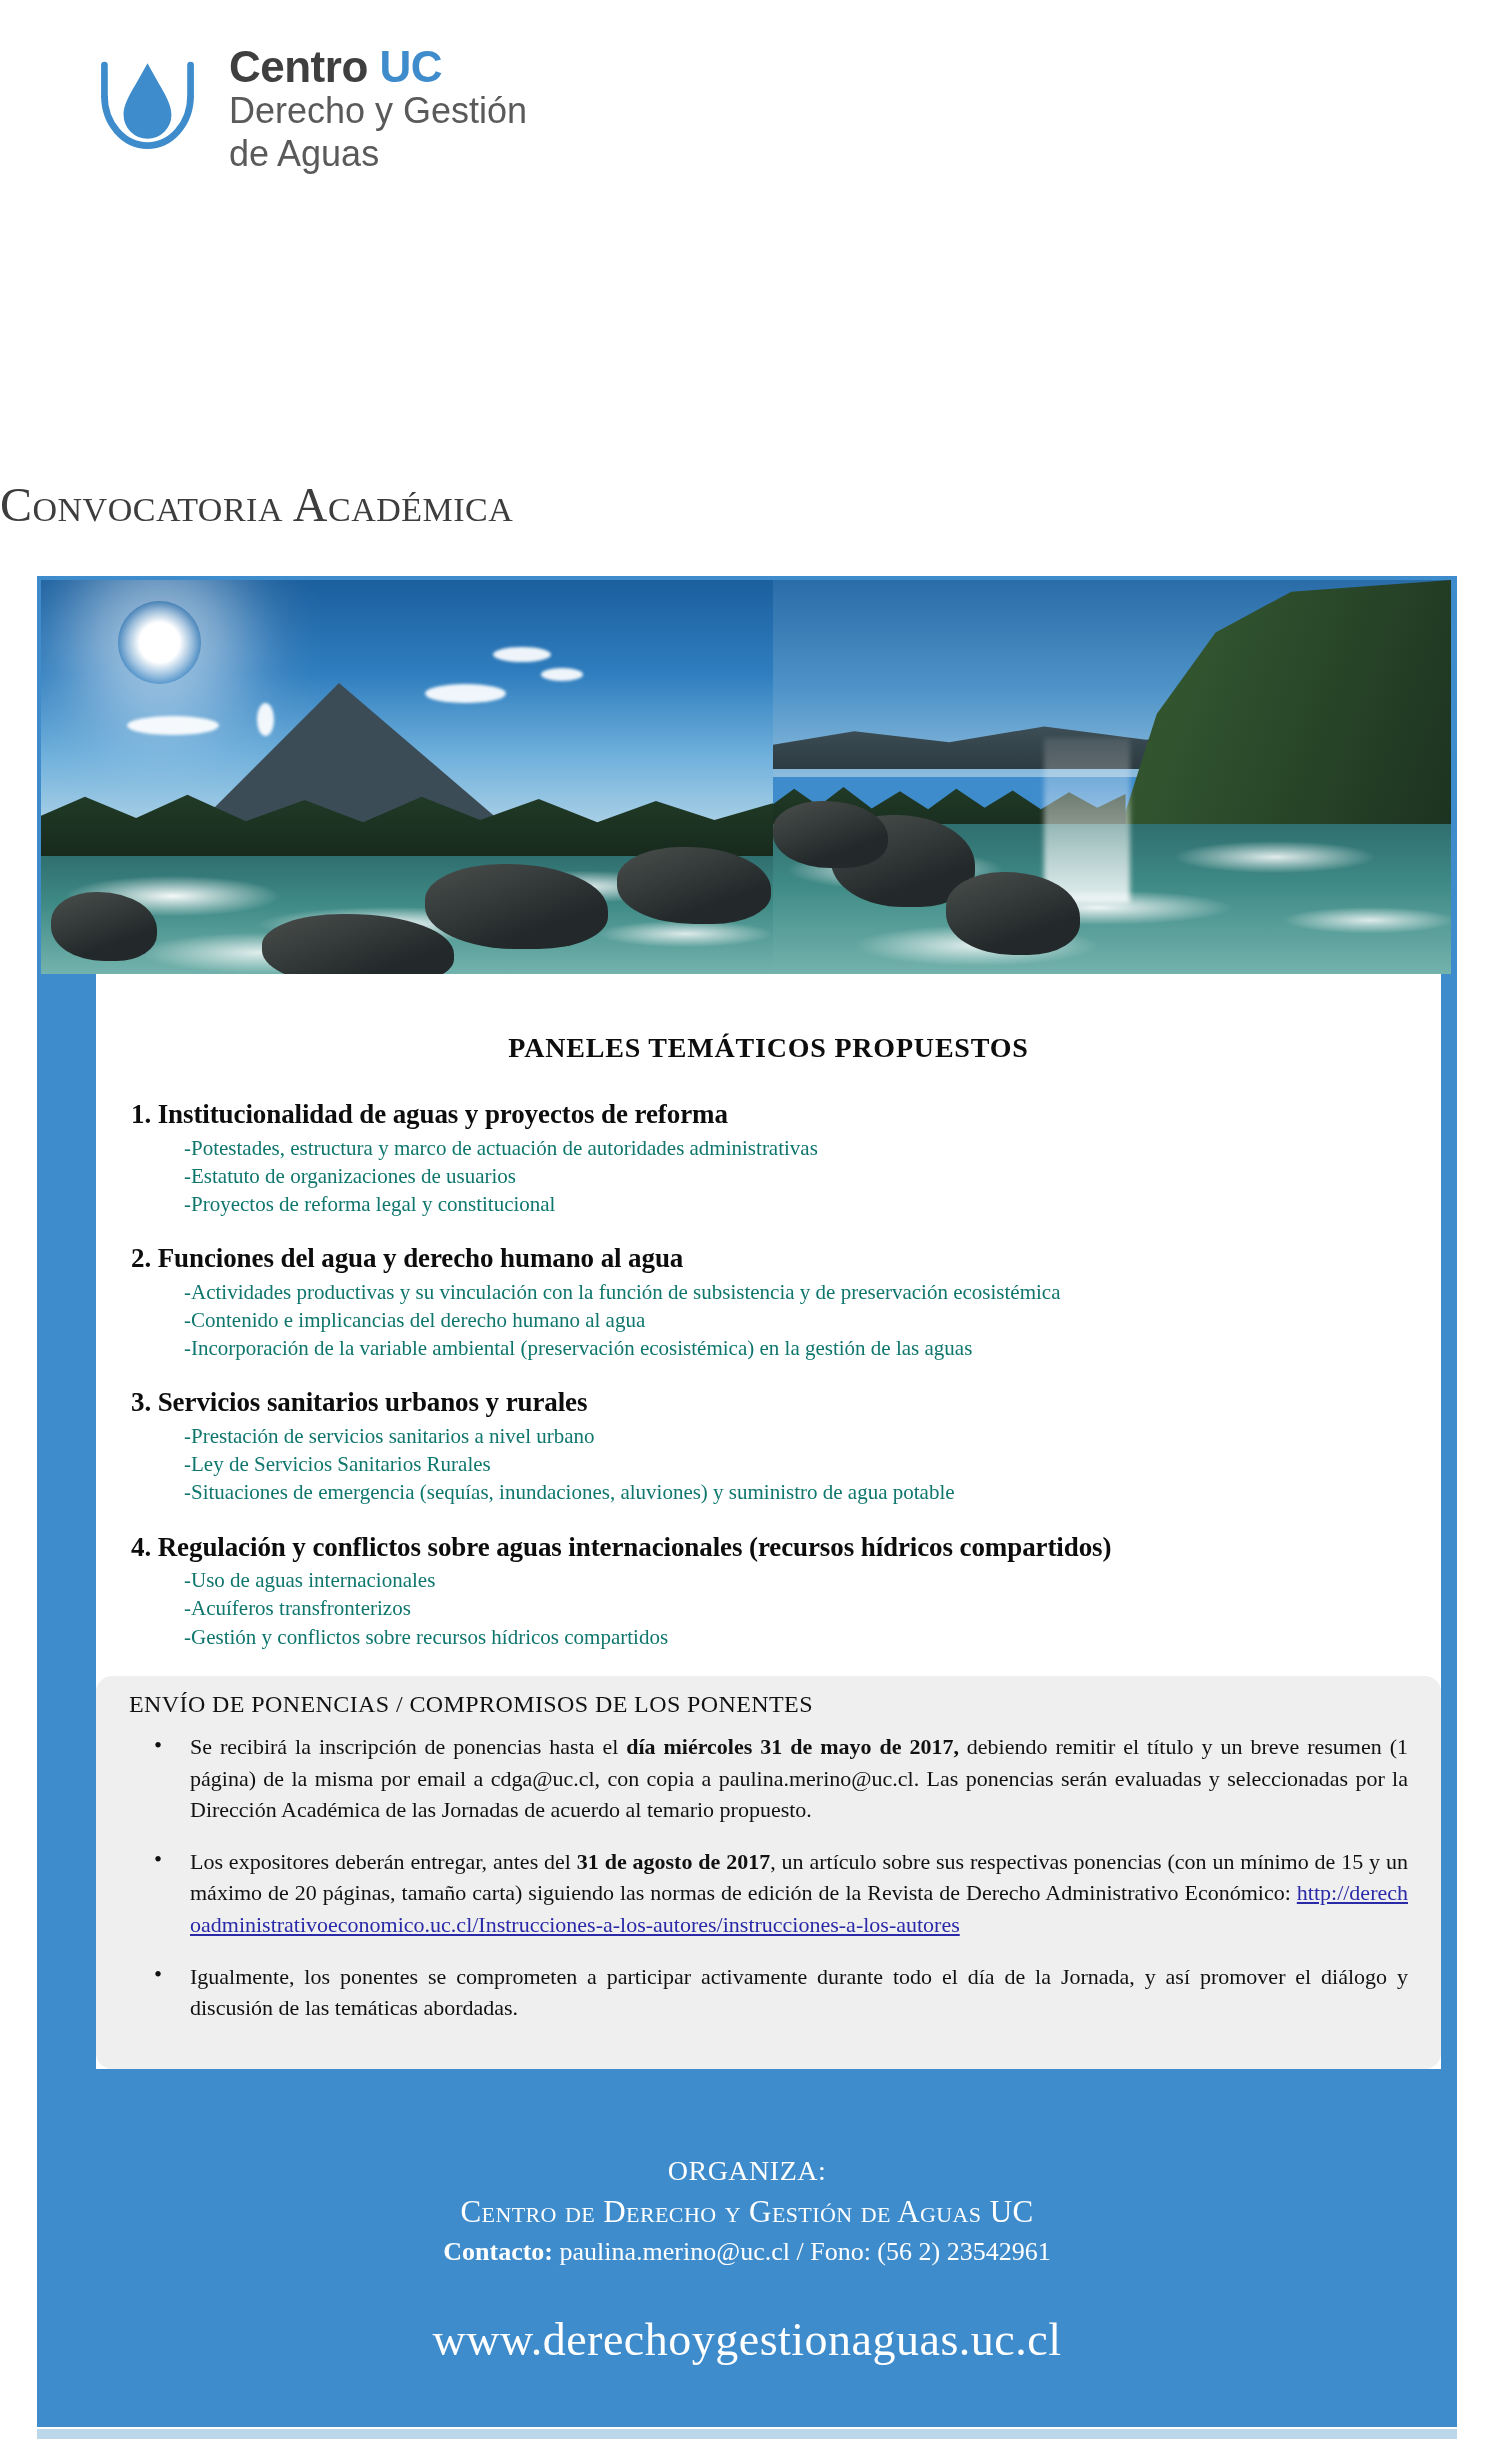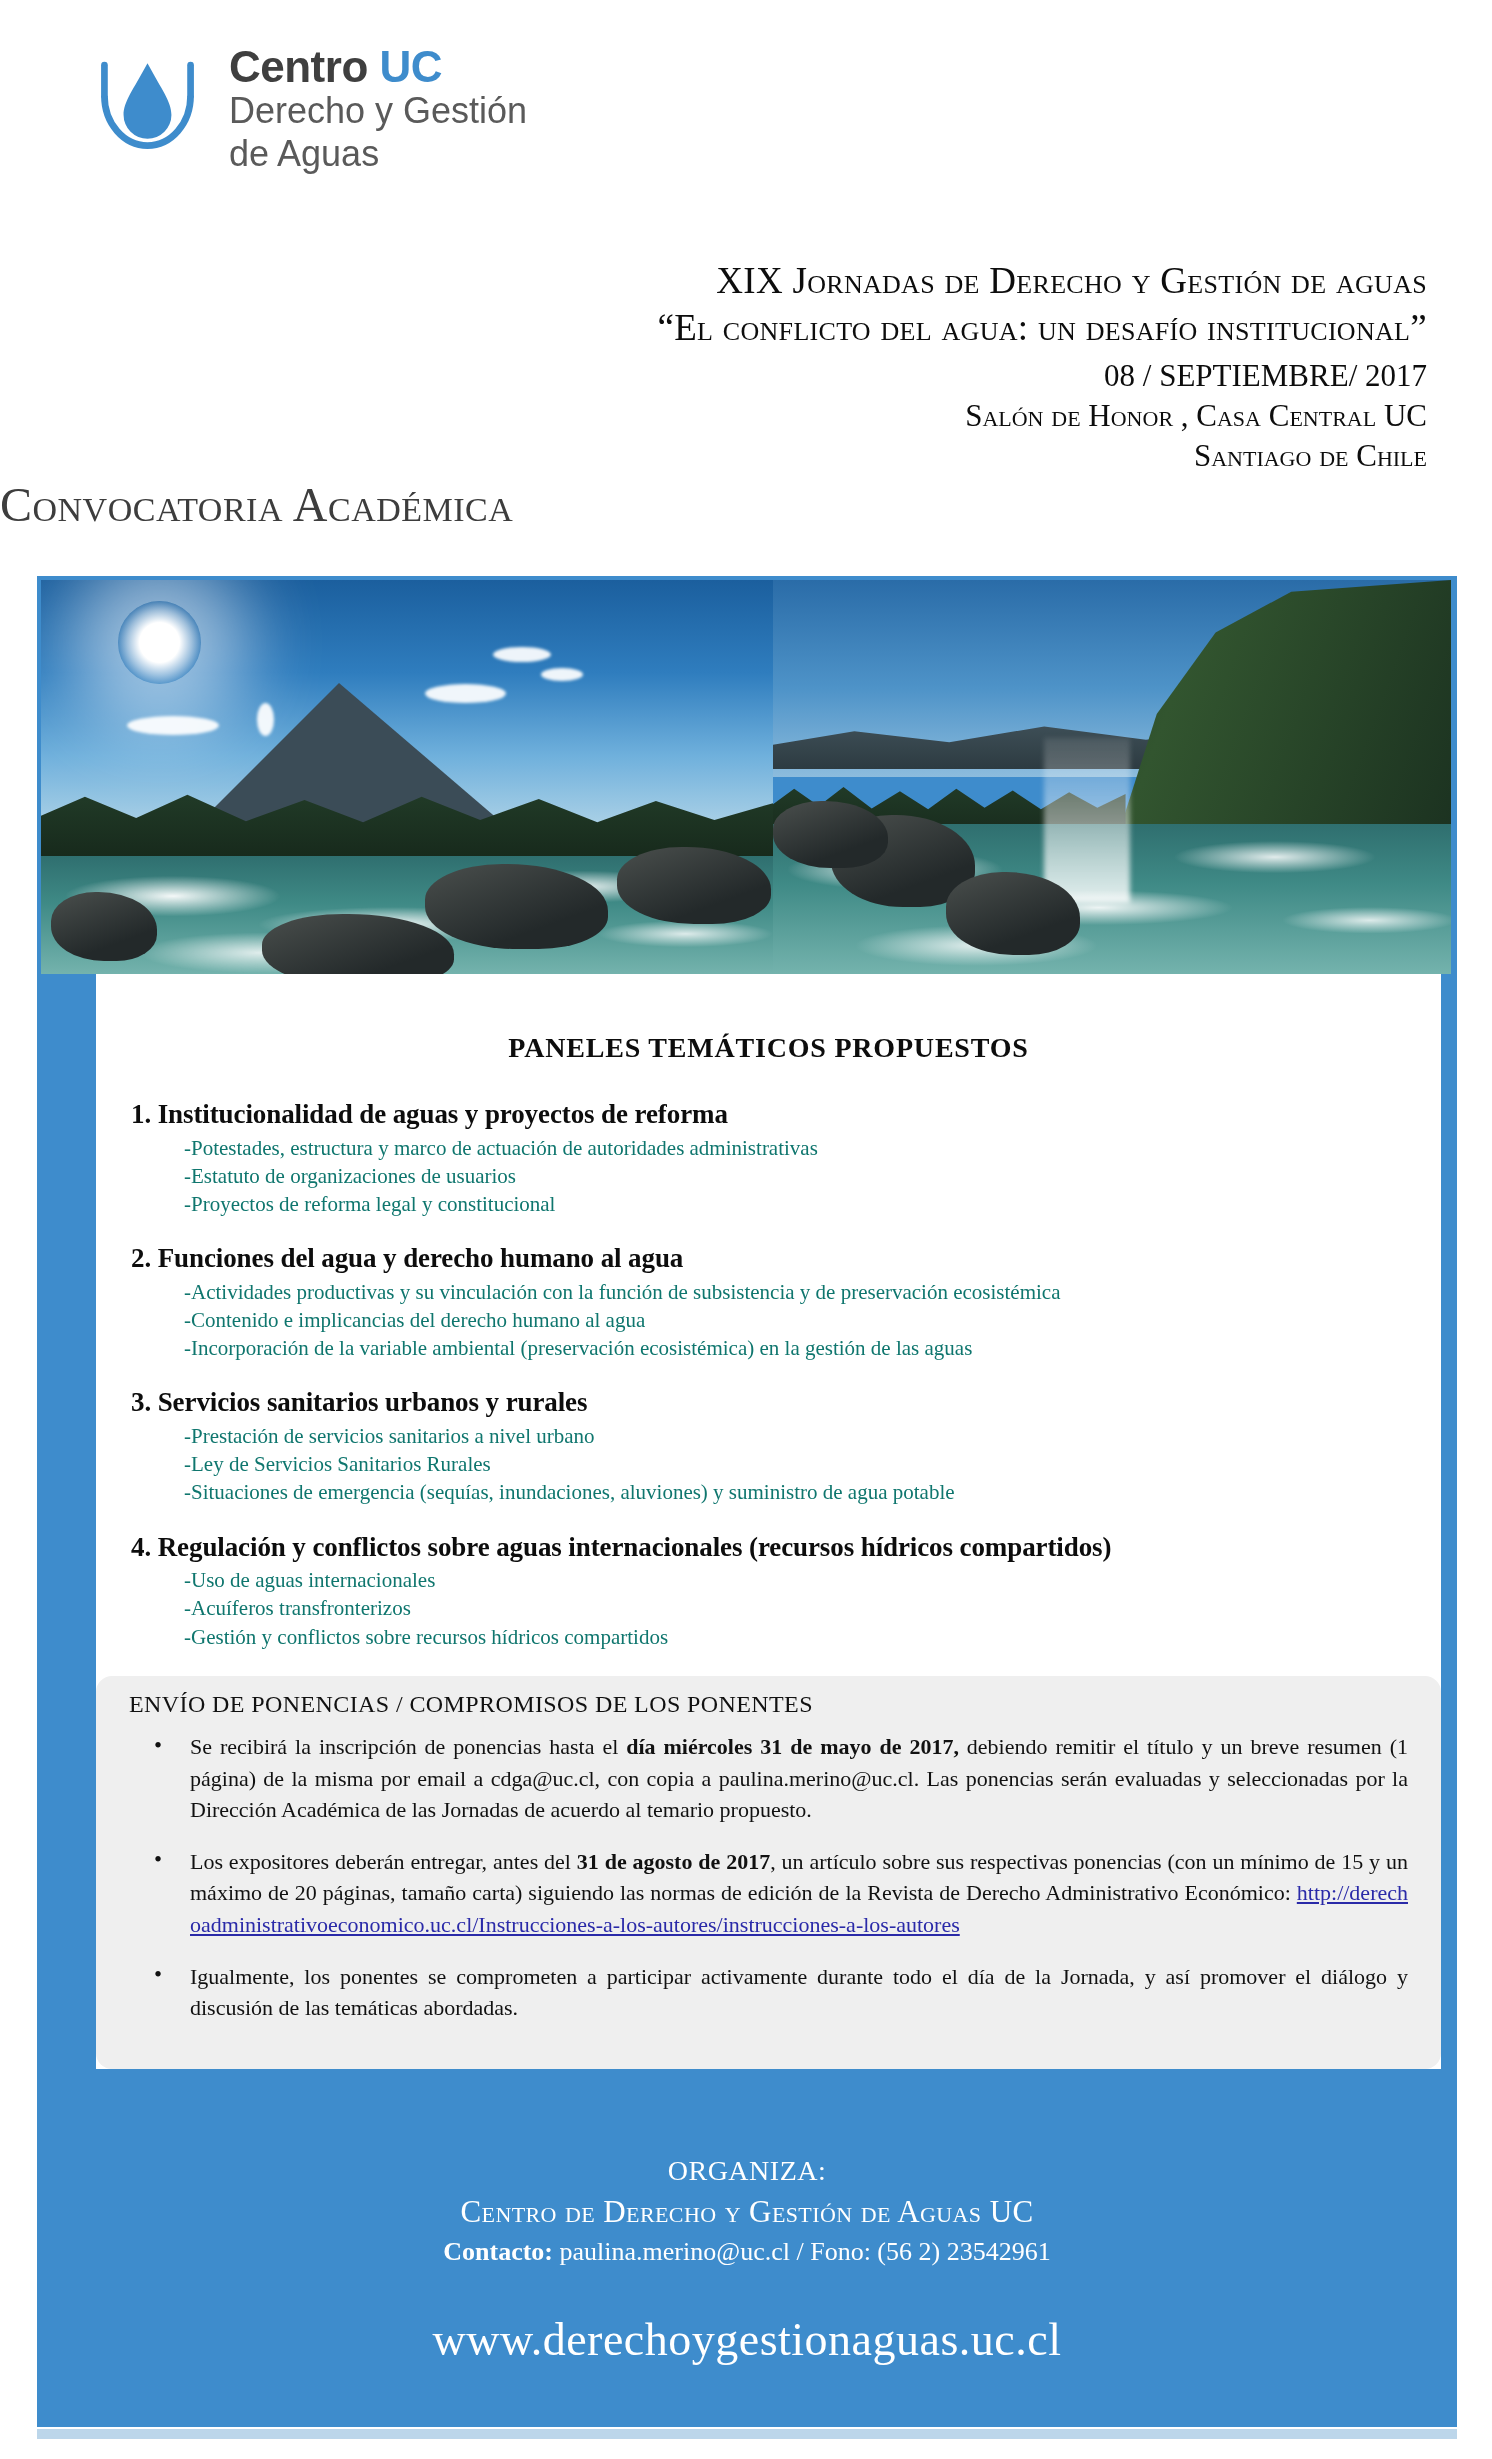--- a/index.html
+++ b/index.html
@@ -345,27 +345,20 @@
         <path d="M65 18 C50 46 40 58 40 72 a25 25 0 0 0 50 0 C90 58 80 46 65 18 Z" fill="#3e8ccc"></path>
       </svg>
     </div>
     <div class="logo-text">
       <div class="logo-line1"><span>Centro</span> <span class="uc">UC</span></div>
       <div class="logo-line2">Derecho y Gestión</div>
       <div class="logo-line3">de Aguas</div>
     </div>
   </div>
 
-  <div class="title-block">
-    <div class="title-main">XIX Jornadas de Derecho y Gestión de aguas</div>
-    <div class="title-sub">“El conflicto del agua: un desafío institucional”</div>
-    <div class="title-date">08 / SEPTIEMBRE/ 2017</div>
-    <div class="title-place">Salón de Honor , Casa Central UC</div>
-    <div class="title-city">Santiago de Chile</div>
-  </div>
 
   <div class="convocatoria">Convocatoria Académica</div>
 </div>
 
 <div class="photos">
   <div class="photo photo-left">
     <div class="sky"></div>
     <div class="sun"></div>
     <div class="cloud" style="left:452px;top:67px;width:58px;height:15.4px;"></div>
     <div class="cloud" style="left:500px;top:88px;width:42px;height:13.4px;"></div>

